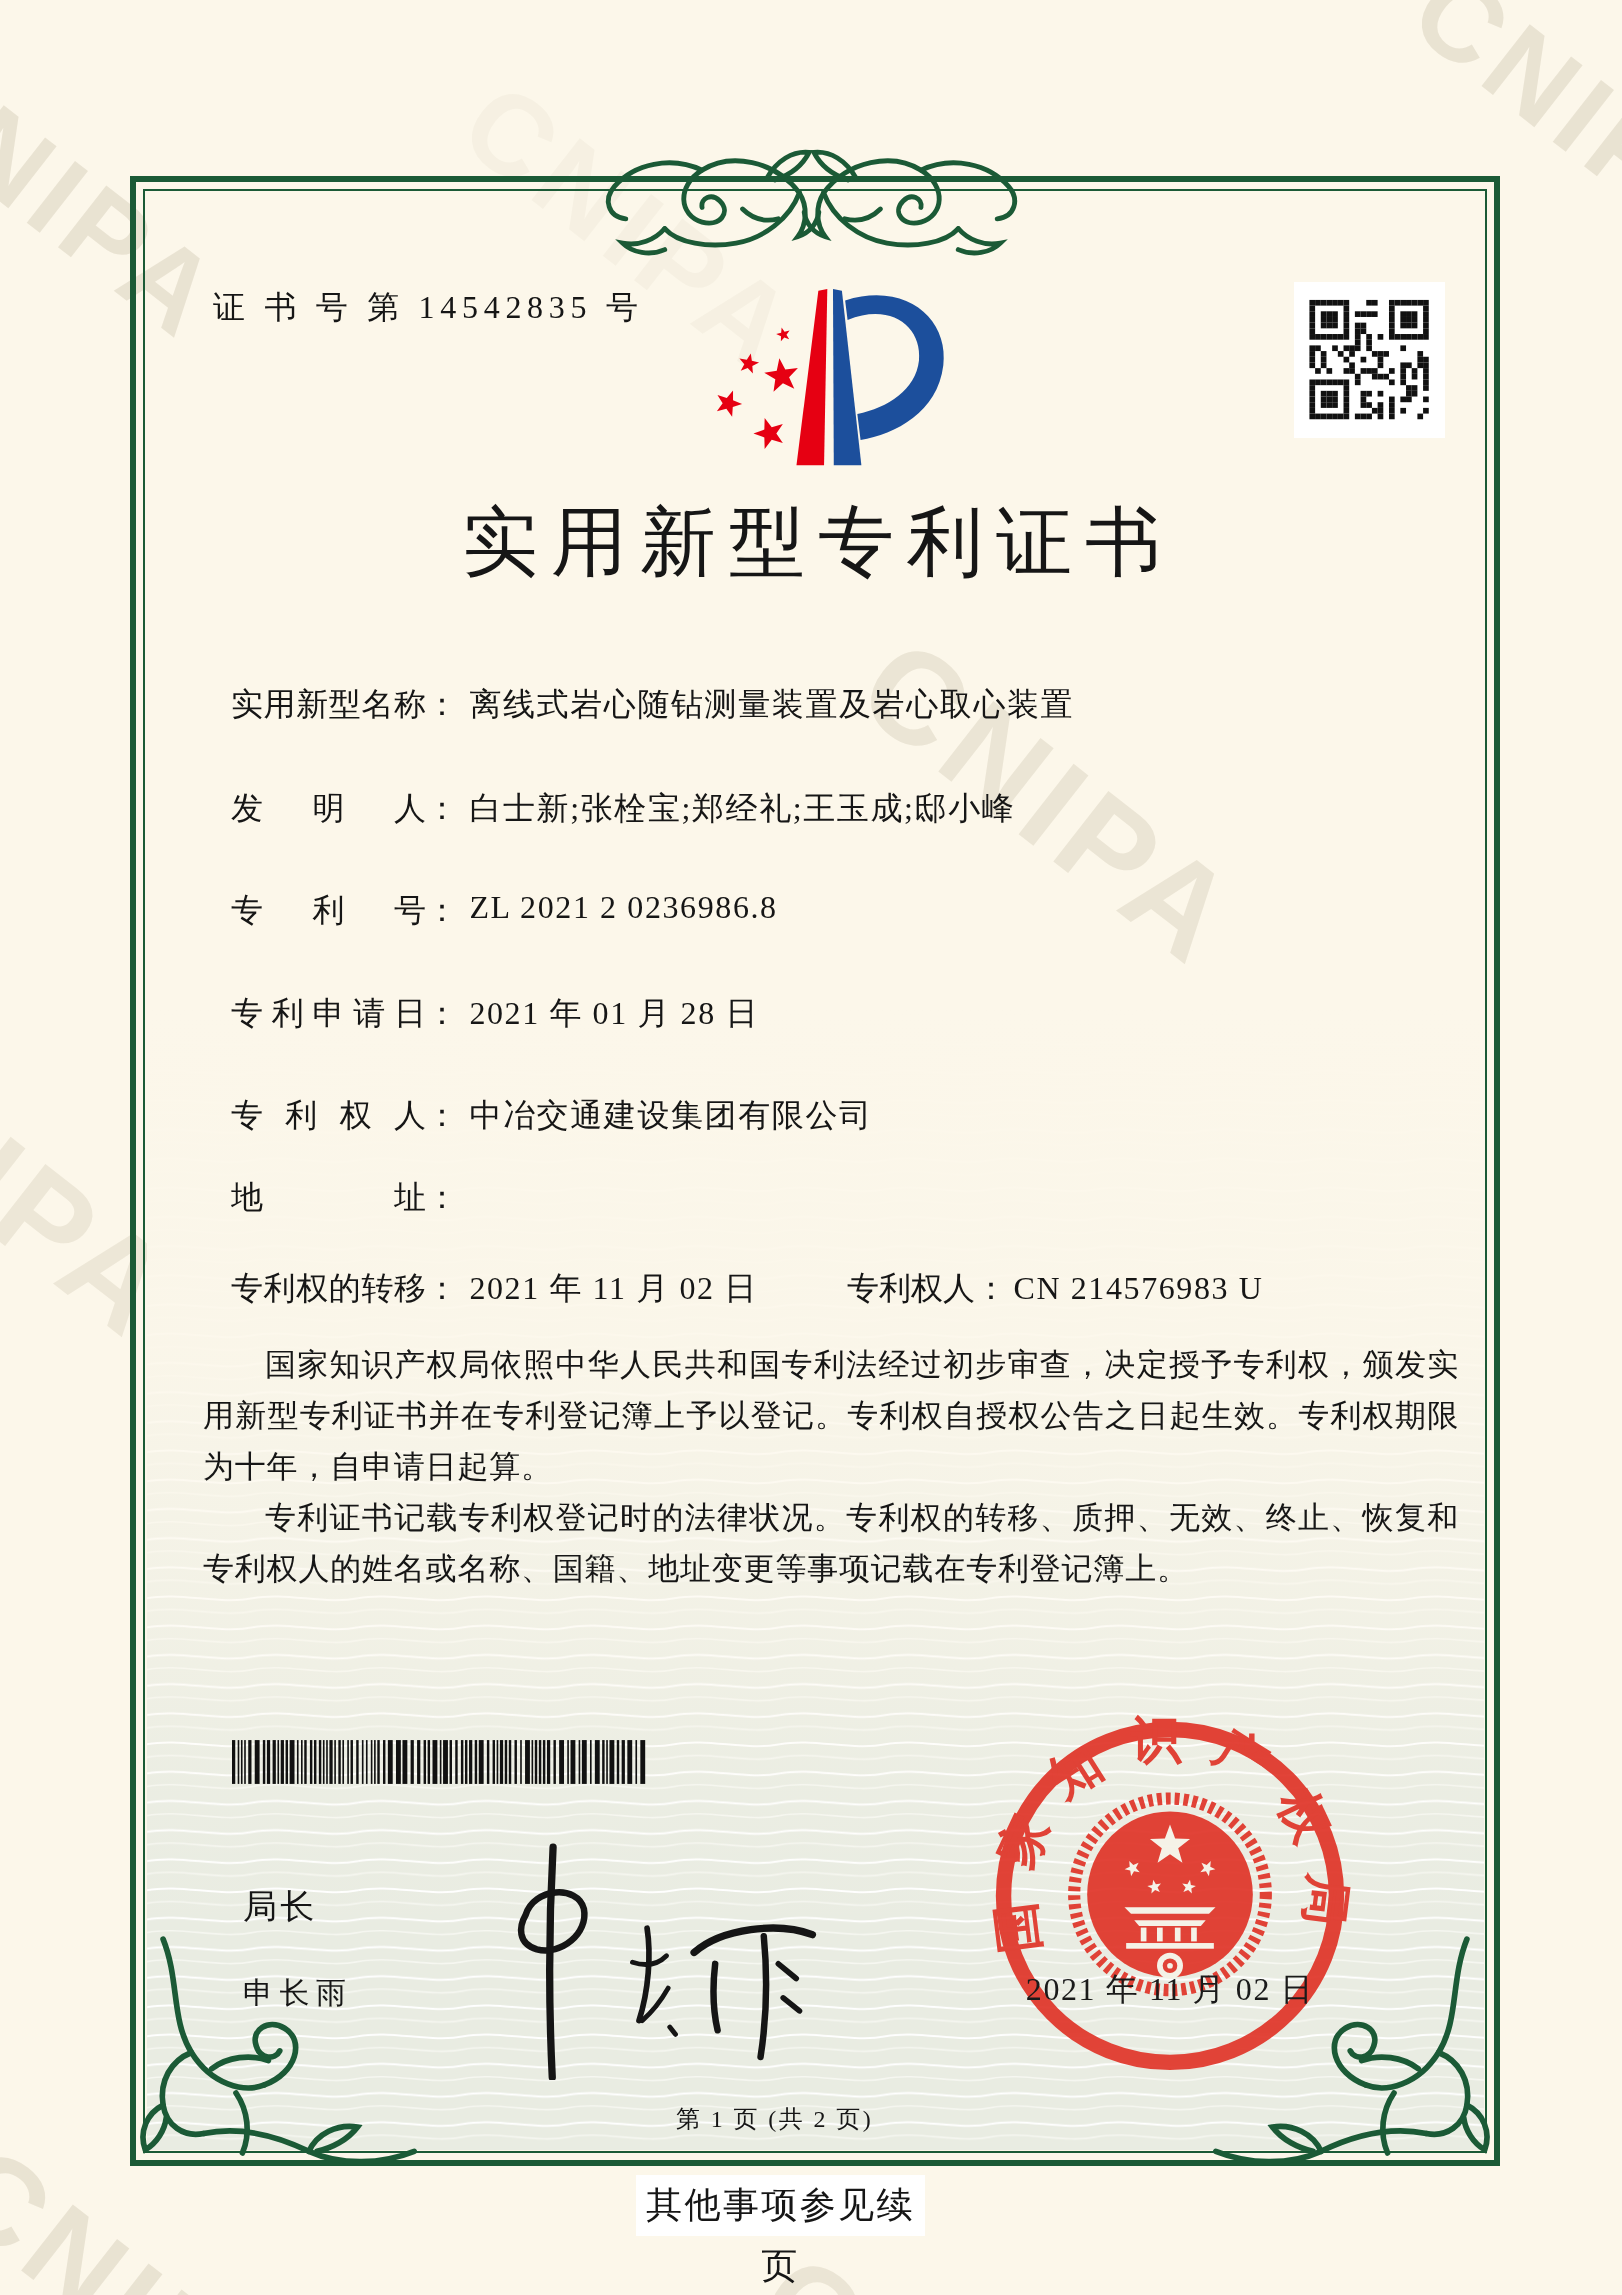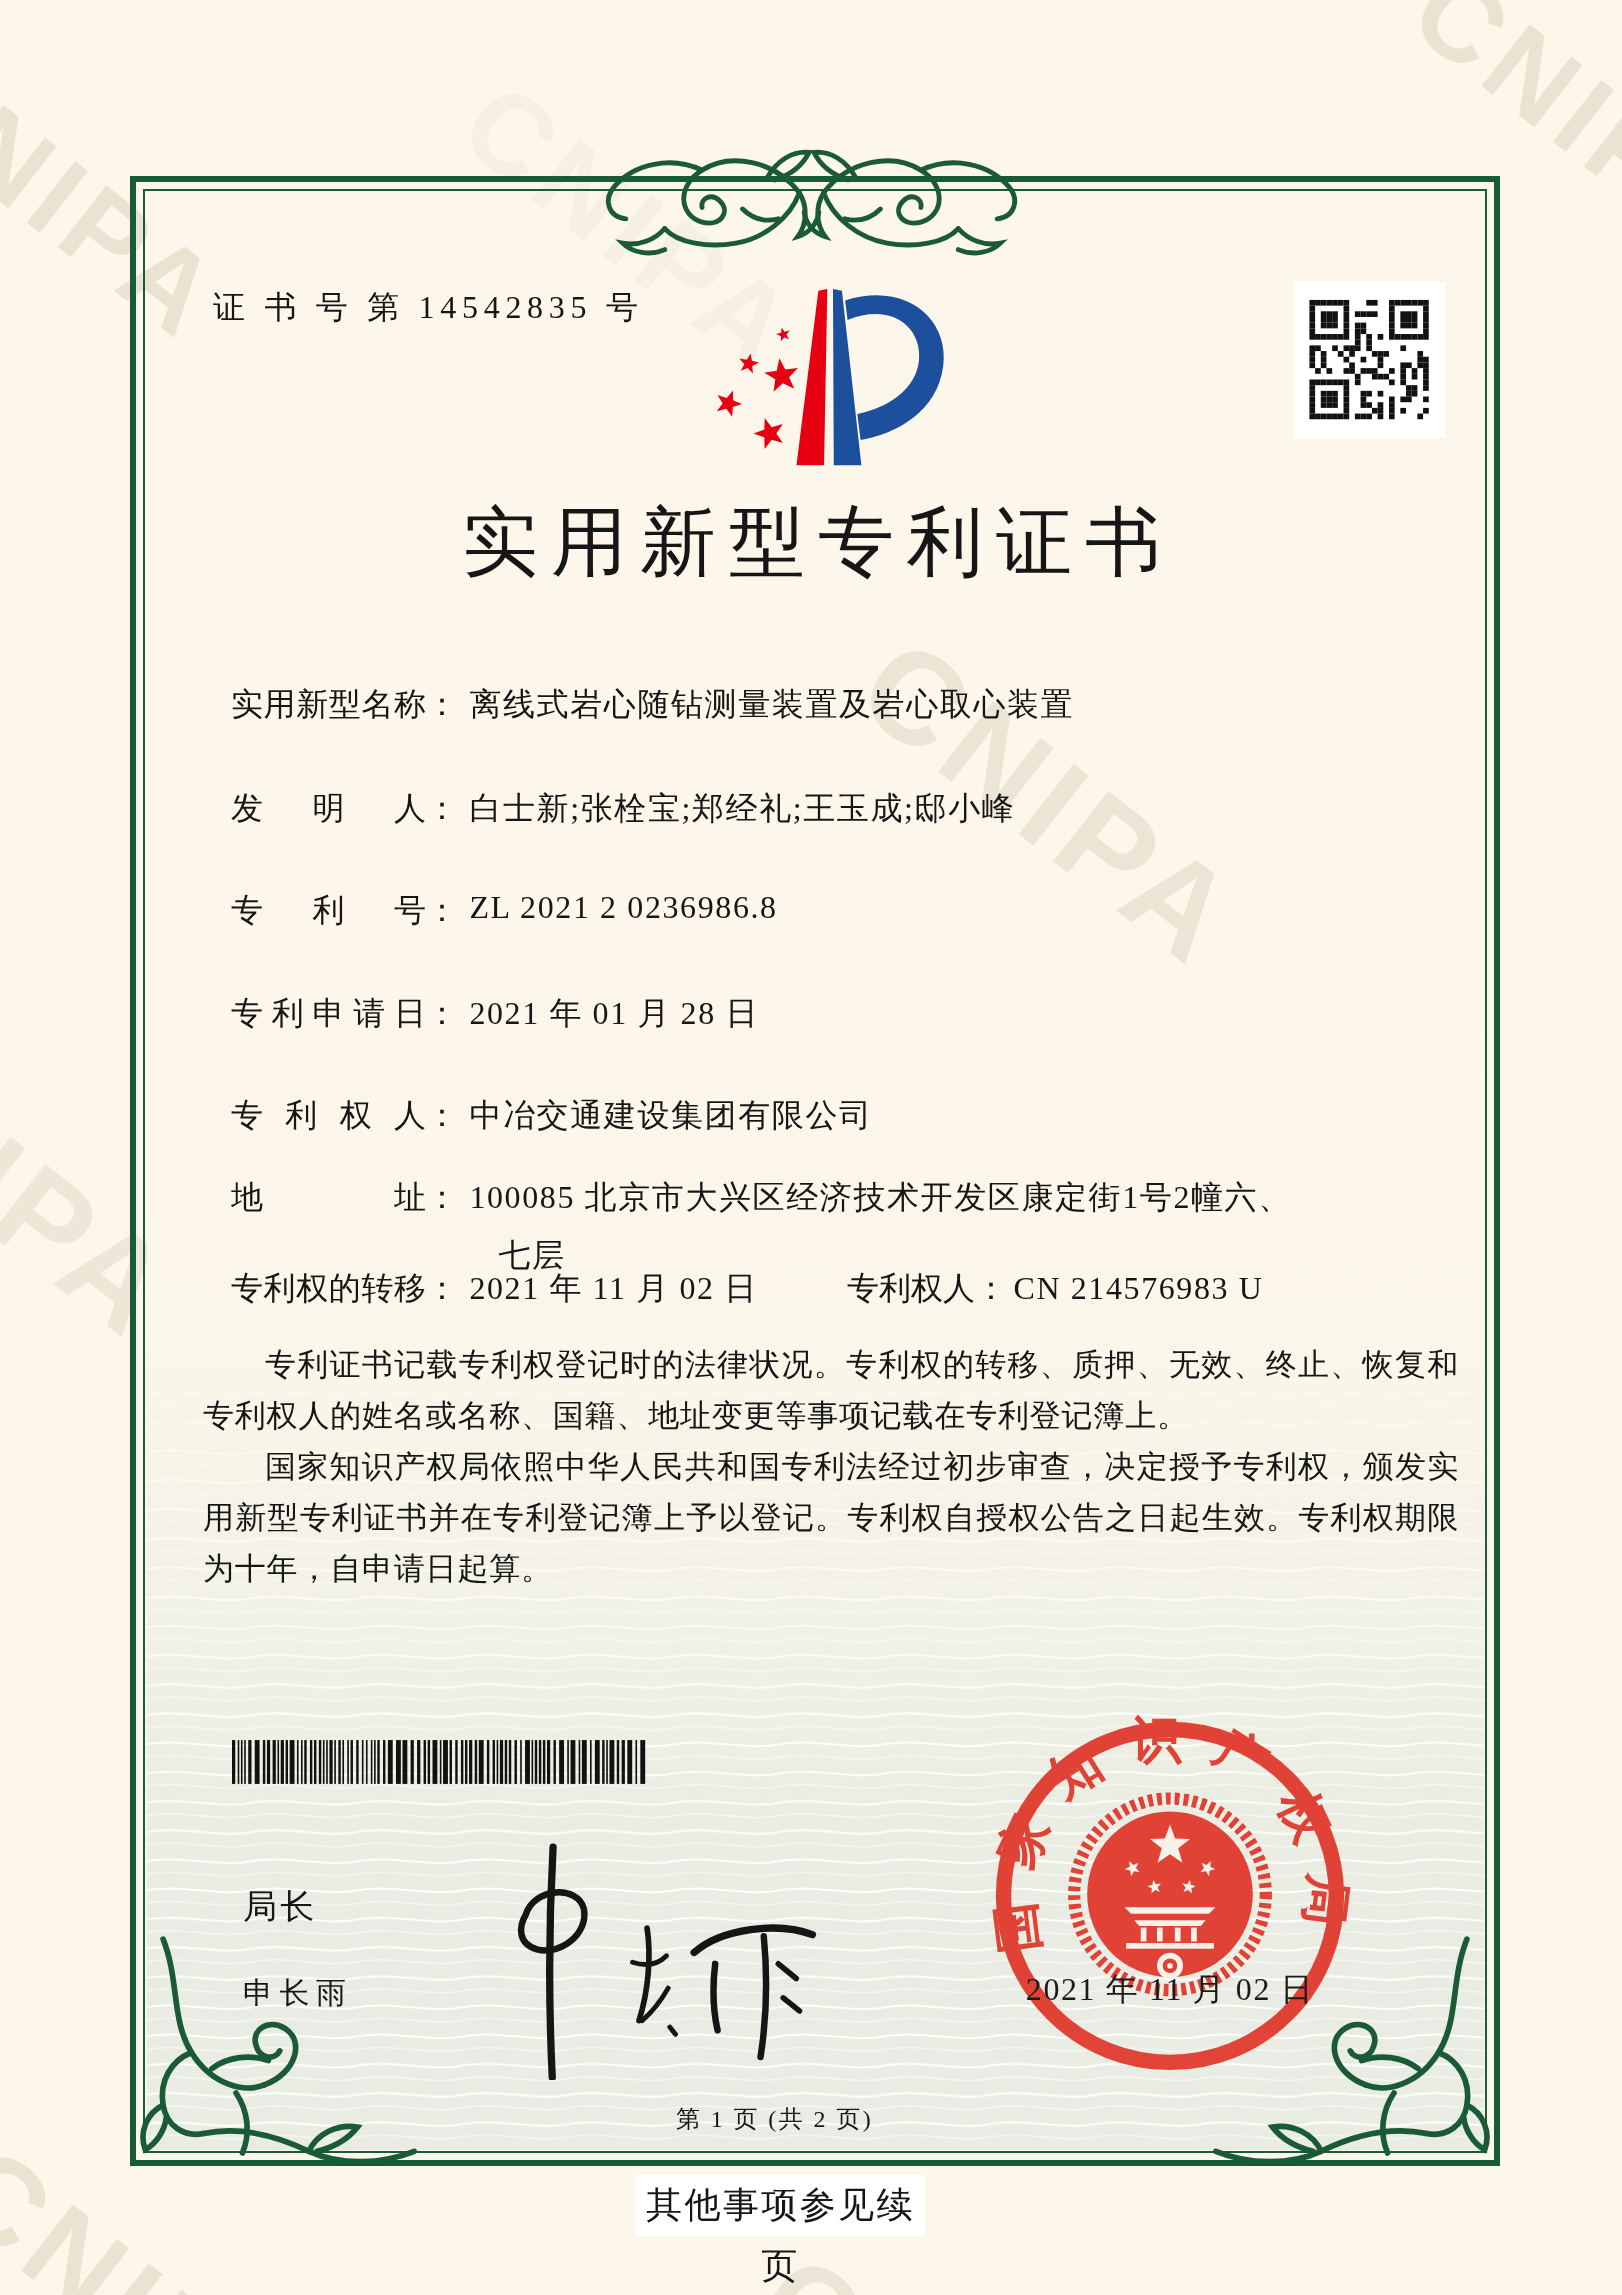--- a/index.html
+++ b/index.html
@@ -359,30 +359,30 @@
 <div class="abs frow" style="top:889px;">
   <span class="flabel">专利号</span><span class="colon">：</span><span class="fvalue">ZL 2021 2 0236986.8</span>
 </div>
 <div class="abs frow" style="top:992px;">
   <span class="flabel">专利申请日</span><span class="colon">：</span><span class="fvalue">2021 年 01 月 28 日</span>
 </div>
 <div class="abs frow" style="top:1094px;">
   <span class="flabel">专利权人</span><span class="colon">：</span><span class="fvalue">中冶交通建设集团有限公司</span>
 </div>
 <div class="abs frow" style="top:1168px;">
-  <span class="flabel" style="line-height:58px;">地址</span><span class="colon" style="line-height:58px;">：</span><span class="addr-val"><span style="display:block;">100085 北京市大兴区经济技术开发区康定街1号2幢六、</span><span class="addr-line2" style="display:block;">七层</span></span>
+  <span class="flabel" style="line-height:58px;">地址</span><span class="colon" style="line-height:58px;">：</span>
 </div>
 <div class="abs frow" style="top:1267px;">
   <span class="flabel">专利权的转移</span><span class="colon">：</span><span class="fvalue">2021 年 11 月 02 日</span>
   <span class="grant2"><span>专利权人</span><span>：</span><span style="letter-spacing:1.6px;margin-left:6.5px;">CN 214576983 U</span></span>
 </div>
 
 <div class="abs body-text">
+  <p>国家知识产权局依照中华人民共和国专利法经过初步审查，决定授予专利权，颁发实用新型专利证书并在专利登记簿上予以登记。专利权自授权公告之日起生效。专利权期限为十年，自申请日起算。</p>
   <p>专利证书记载专利权登记时的法律状况。专利权的转移、质押、无效、终止、恢复和专利权人的姓名或名称、国籍、地址变更等事项记载在专利登记簿上。</p>
-  <p>国家知识产权局依照中华人民共和国专利法经过初步审查，决定授予专利权，颁发实用新型专利证书并在专利登记簿上予以登记。专利权自授权公告之日起生效。专利权期限为十年，自申请日起算。</p>
 </div>
 
 <svg class="abs barcode" width="414" height="44" viewBox="0 0 510 54">
   <g id="barcode-bars" fill="#111111">
       <rect x="0" y="0" width="4" height="54"></rect>
       <rect x="7" y="0" width="2" height="54"></rect>
       <rect x="11" y="0" width="2" height="54"></rect>
       <rect x="15" y="0" width="2" height="54"></rect>
       <rect x="20" y="0" width="4" height="54"></rect>
       <rect x="28" y="0" width="6" height="54"></rect>

